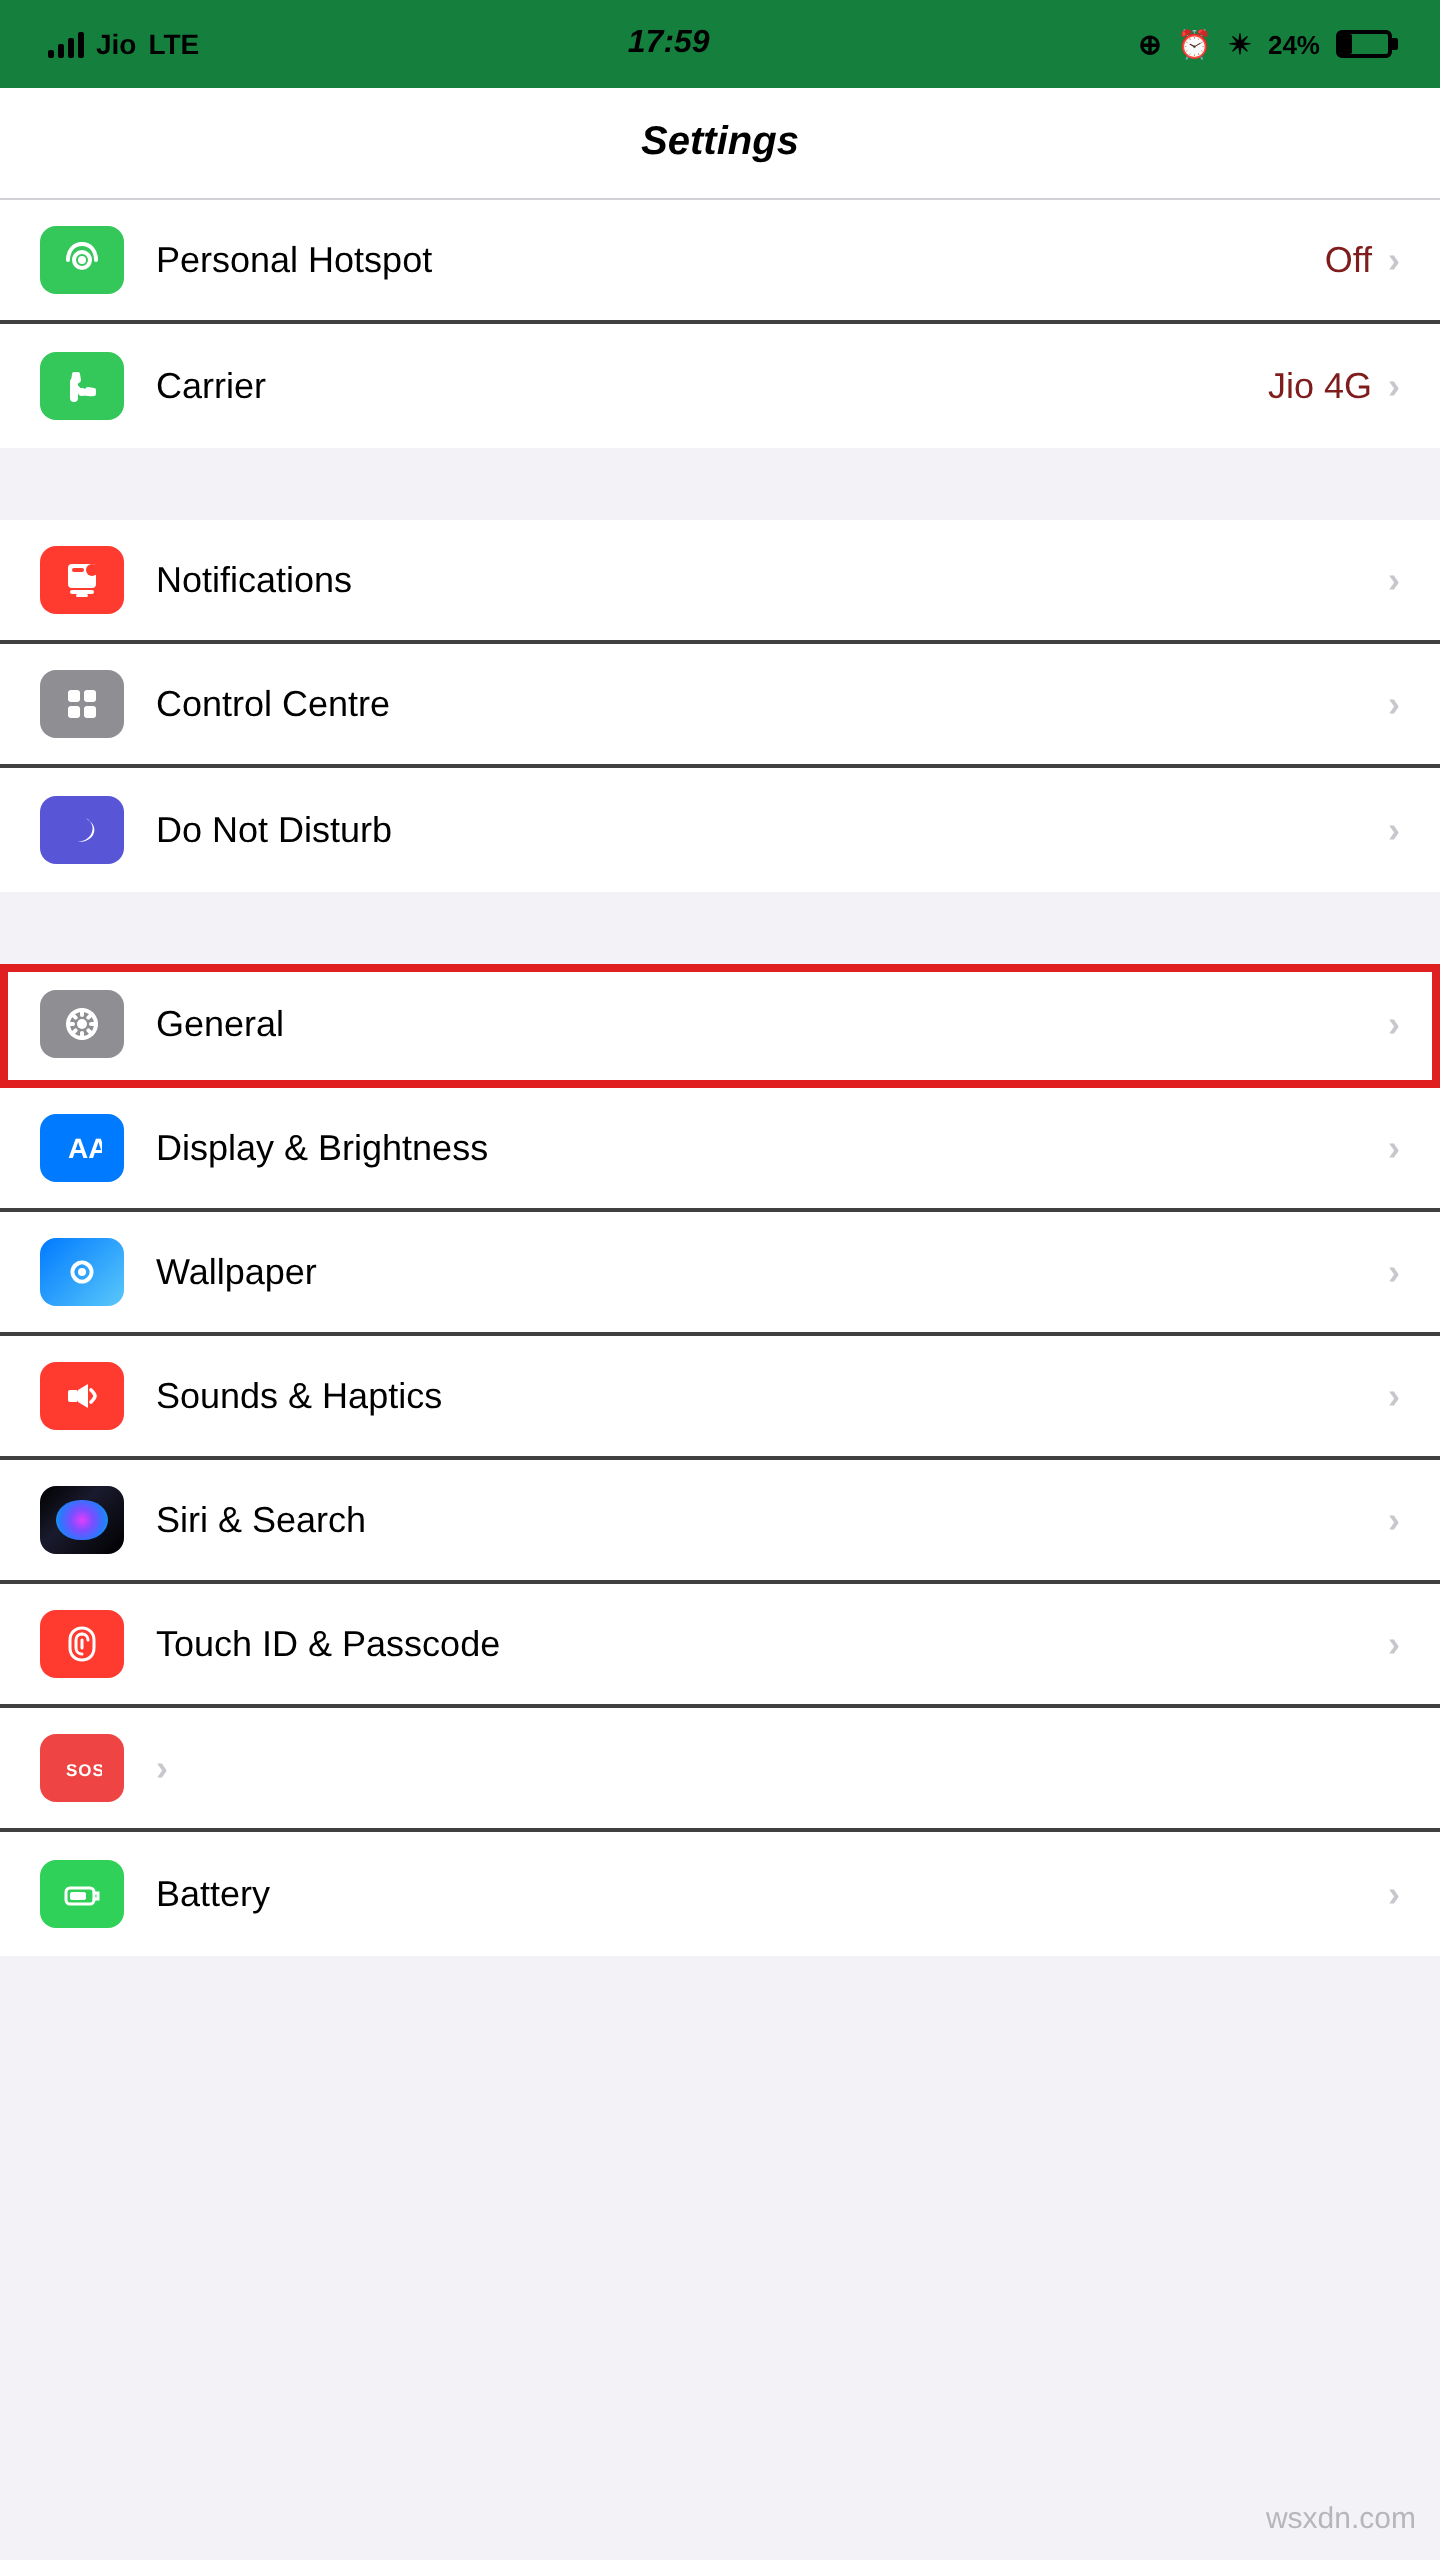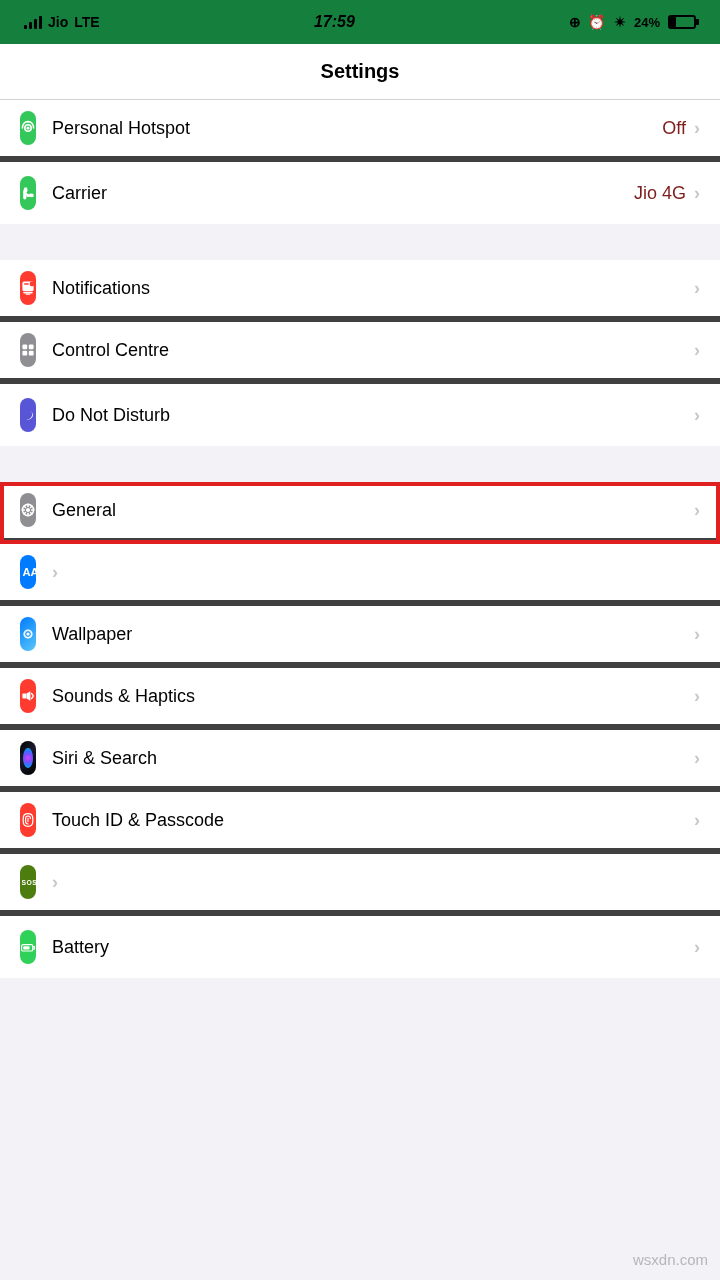--- a/index.html
+++ b/index.html
@@ -86,51 +86,52 @@
       border-bottom: 1px solid #d1d1d6;
       height: 56px;
       display: flex;
       align-items: center;
       justify-content: center;
     }
     .nav-title {
       font-size: 20px;
       font-weight: 700;
       color: #000;
+      font-style: italic;
     }
 
     
     .settings-section {
       margin-bottom: 0;
     }
     .section-gap {
       height: 36px;
       background: #f2f2f7;
     }
     .settings-group {
       background: #fff;
     }
     .settings-row {
       display: flex;
       align-items: center;
       padding: 0 20px;
       min-height: 62px;
       background: #fff;
-      border-bottom: 6px solid #404040;
+      border-bottom: 2px solid #404040;
       cursor: pointer;
       position: relative;
       text-decoration: none;
       color: inherit;
     }
     .settings-row:last-child {
       border-bottom: none;
     }
 
     .row-icon {
-      width: 16px;
+      width: 42px;
       height: 34px;
       border-radius: 8px;
       display: flex;
       align-items: center;
       justify-content: center;
       margin-right: 16px;
       flex-shrink: 0;
       font-size: 18px;
       color: #fff;
     }
@@ -157,21 +158,21 @@
       outline-offset: -4px;
       z-index: 1;
     }
 
     
     .icon-green { background: #34c759; }
     .icon-red { background: #ff3b30; }
     .icon-gray { background: #8e8e93; }
     .icon-blue { background: #007aff; }
     .icon-purple { background: #5856d6; }
-    .icon-sos { background: #4d7c0f; }
+    .icon-sos { background: #ef4444; }
 
     
     .icon-siri {
       background: linear-gradient(135deg, #000 0%, #1a1a2e 40%, #000 100%);
       position: relative;
       overflow: hidden;
     }
     .icon-siri::after {
       content: '';
       position: absolute;
@@ -326,20 +327,21 @@
       <span class="row-label">General</span>
       <span class="row-chevron">›</span>
     </div>
 
     <div class="settings-row">
       <div class="row-icon icon-blue">
         <svg width="20" height="20" viewBox="0 0 20 20" fill="none">
           <text x="3" y="15" font-size="14" fill="white" font-weight="bold" font-family="Arial">AA</text>
         </svg>
       </div>
+      <span class="row-label">Display &amp; Brightness</span>
       <span class="row-chevron">›</span>
     </div>
 
     <div class="settings-row">
       <div class="row-icon" style="background: linear-gradient(135deg, #007aff, #5ac8fa);">
         <svg width="20" height="20" viewBox="0 0 20 20" fill="none">
           <circle cx="10" cy="10" r="5" stroke="white" stroke-width="1.5" fill="none"></circle>
           <circle cx="10" cy="10" r="2" fill="white"></circle>
           <path d="M7 7 Q10 4 13 7 Q16 10 13 13 Q10 16 7 13 Q4 10 7 7Z" stroke="white" stroke-width="1.2" fill="none"></path>
         </svg>

